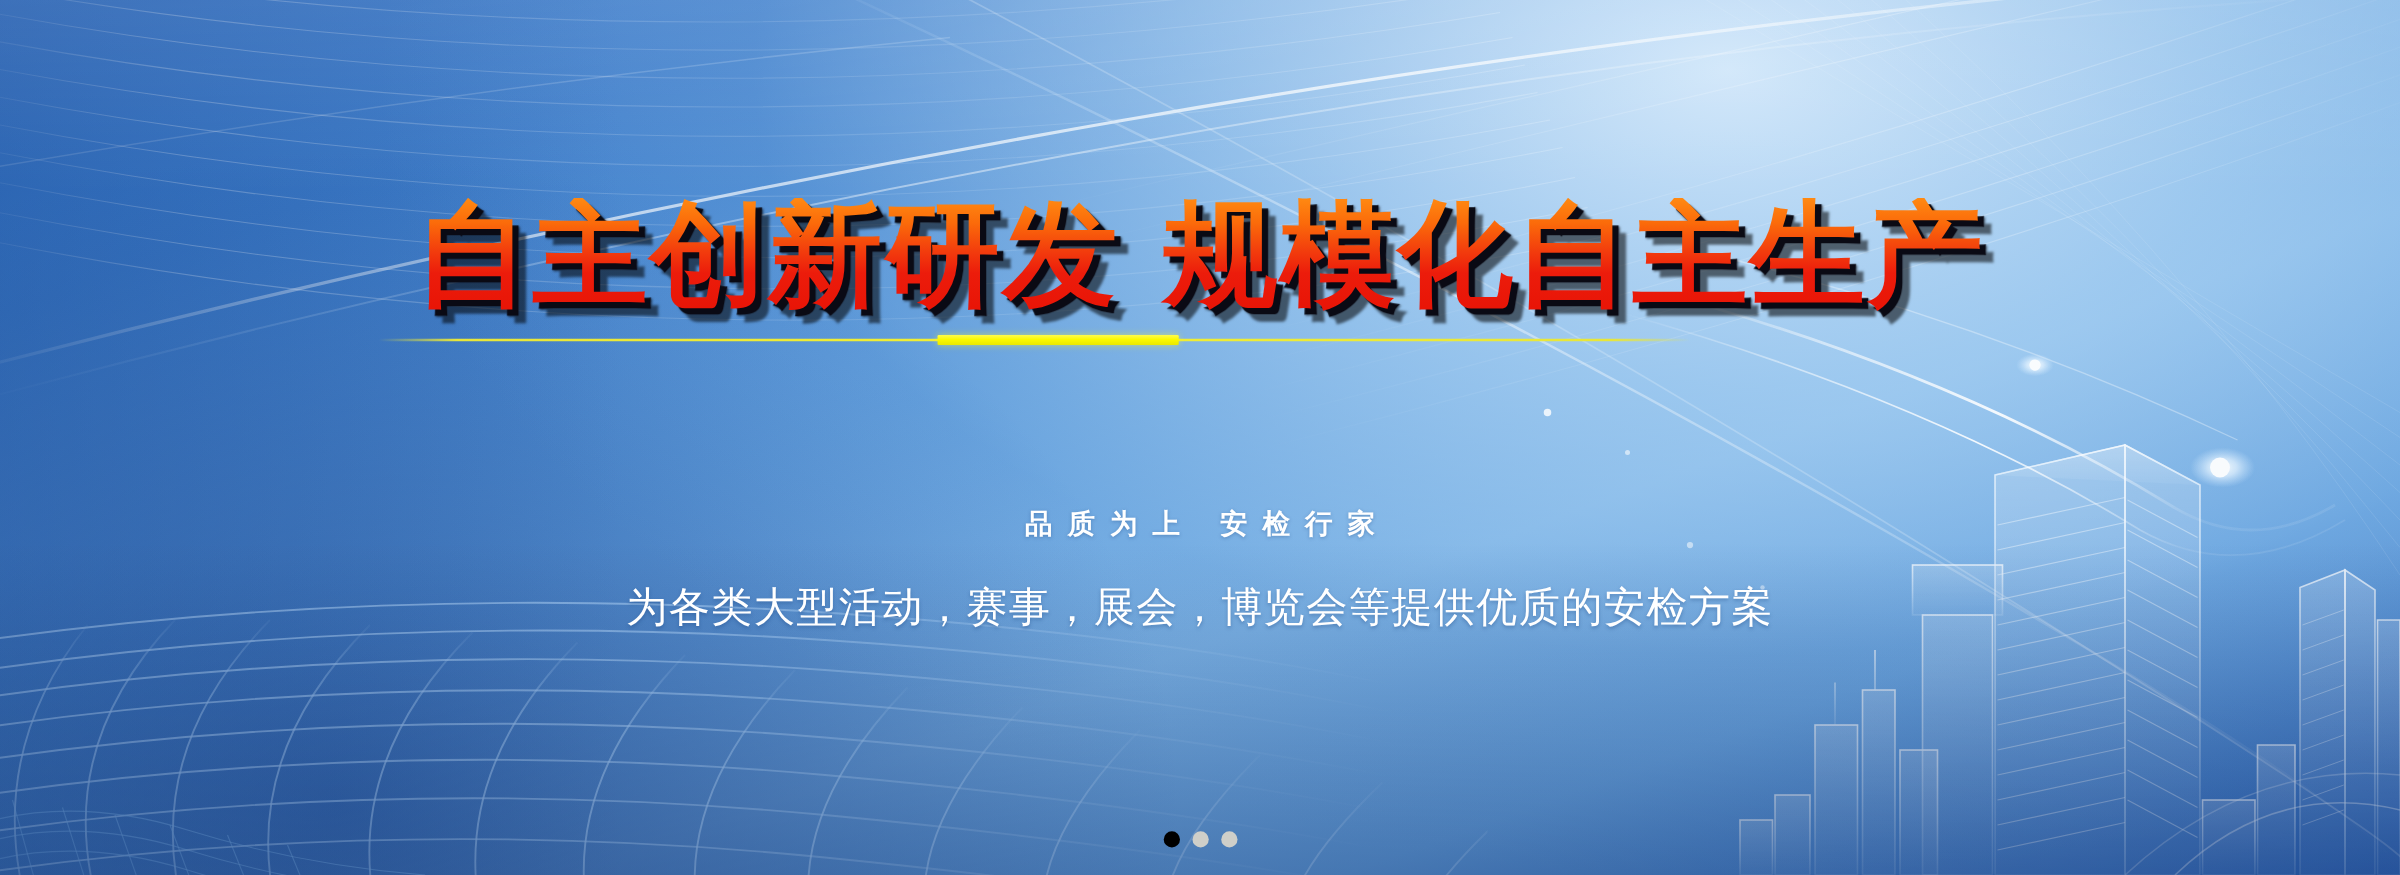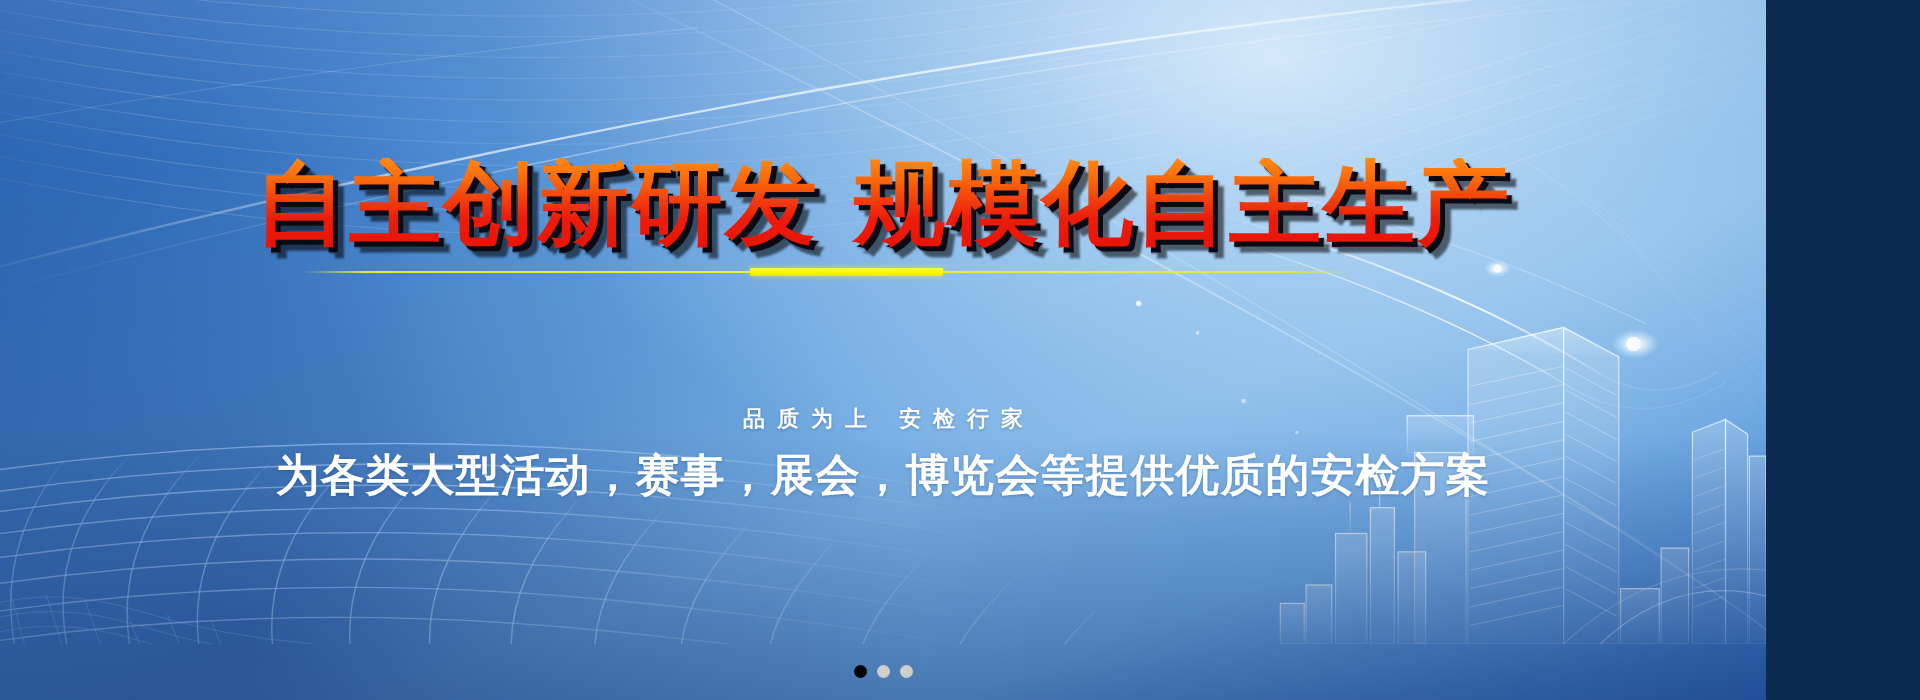--- a/index.html
+++ b/index.html
@@ -3,21 +3,21 @@
 <meta charset="utf-8">
 <title>Banner</title>
 <style>
   html, body {
     margin: 0;
     padding: 0;
     background: #0d2a50;
   }
   #banner {
     position: relative;
-    width: 1766px;
+    width: 1920px;
     height: 700px;
     overflow: hidden;
     font-family: "Liberation Sans", "DejaVu Sans", sans-serif;
     
     background:
       radial-gradient(ellipse 1500px 900px at 72% 8%, rgba(215,235,252,0.95) 0%, rgba(175,213,245,0.65) 28%, rgba(120,175,230,0.22) 52%, rgba(60,120,200,0.0) 72%),
       radial-gradient(ellipse 900px 700px at 14% 92%, rgba(20,62,140,0.55) 0%, rgba(24,70,150,0.25) 45%, rgba(30,80,160,0) 75%),
       linear-gradient(160deg, #2f6fc4 0%, #3d7cc9 18%, #5e9bd9 42%, #7fb5e6 62%, #6ca6df 78%, #2e63b4 100%);
   }
 
@@ -98,23 +98,23 @@
     font-size: 22px;
     font-weight: 600;
     color: #ffffff;
     letter-spacing: 12px;
     text-indent: 12px;
     line-height: 42px;
     text-shadow: 0 1px 3px rgba(20,60,120,.35);
   }
   .sub-line-1 .sep { display:inline-block; width: 20px; }
   .sub-line-2 {
-    margin-top: 12px;
-    font-size: 44px;
-    font-weight: 700;
+    margin-top: 23px;
+    font-size: 33px;
+    font-weight: 400;
     color: #ffffff;
     letter-spacing: 1px;
     line-height: 46px;
     text-shadow: 0 1px 3px rgba(20,60,120,.35);
   }
 
   
   .dots {
     position: absolute;
     left: 0; right: 0;

